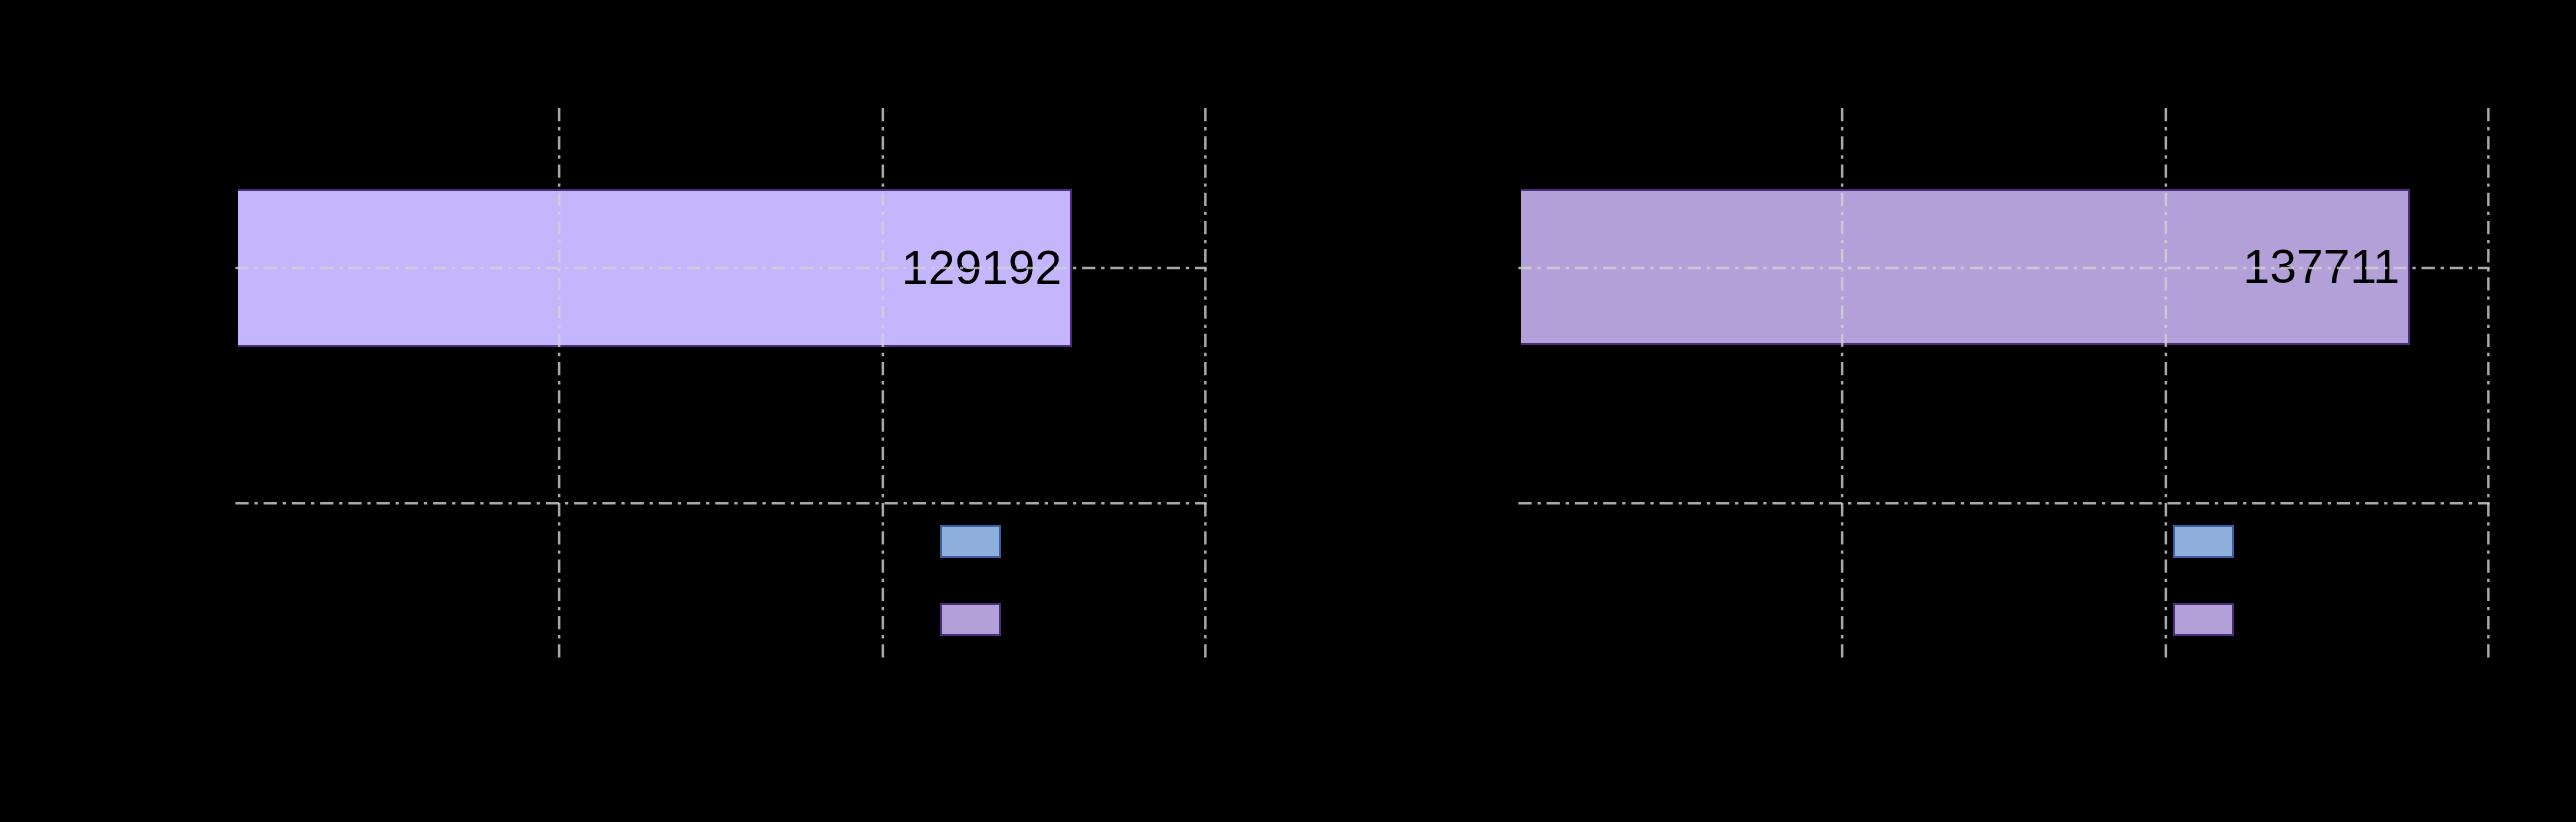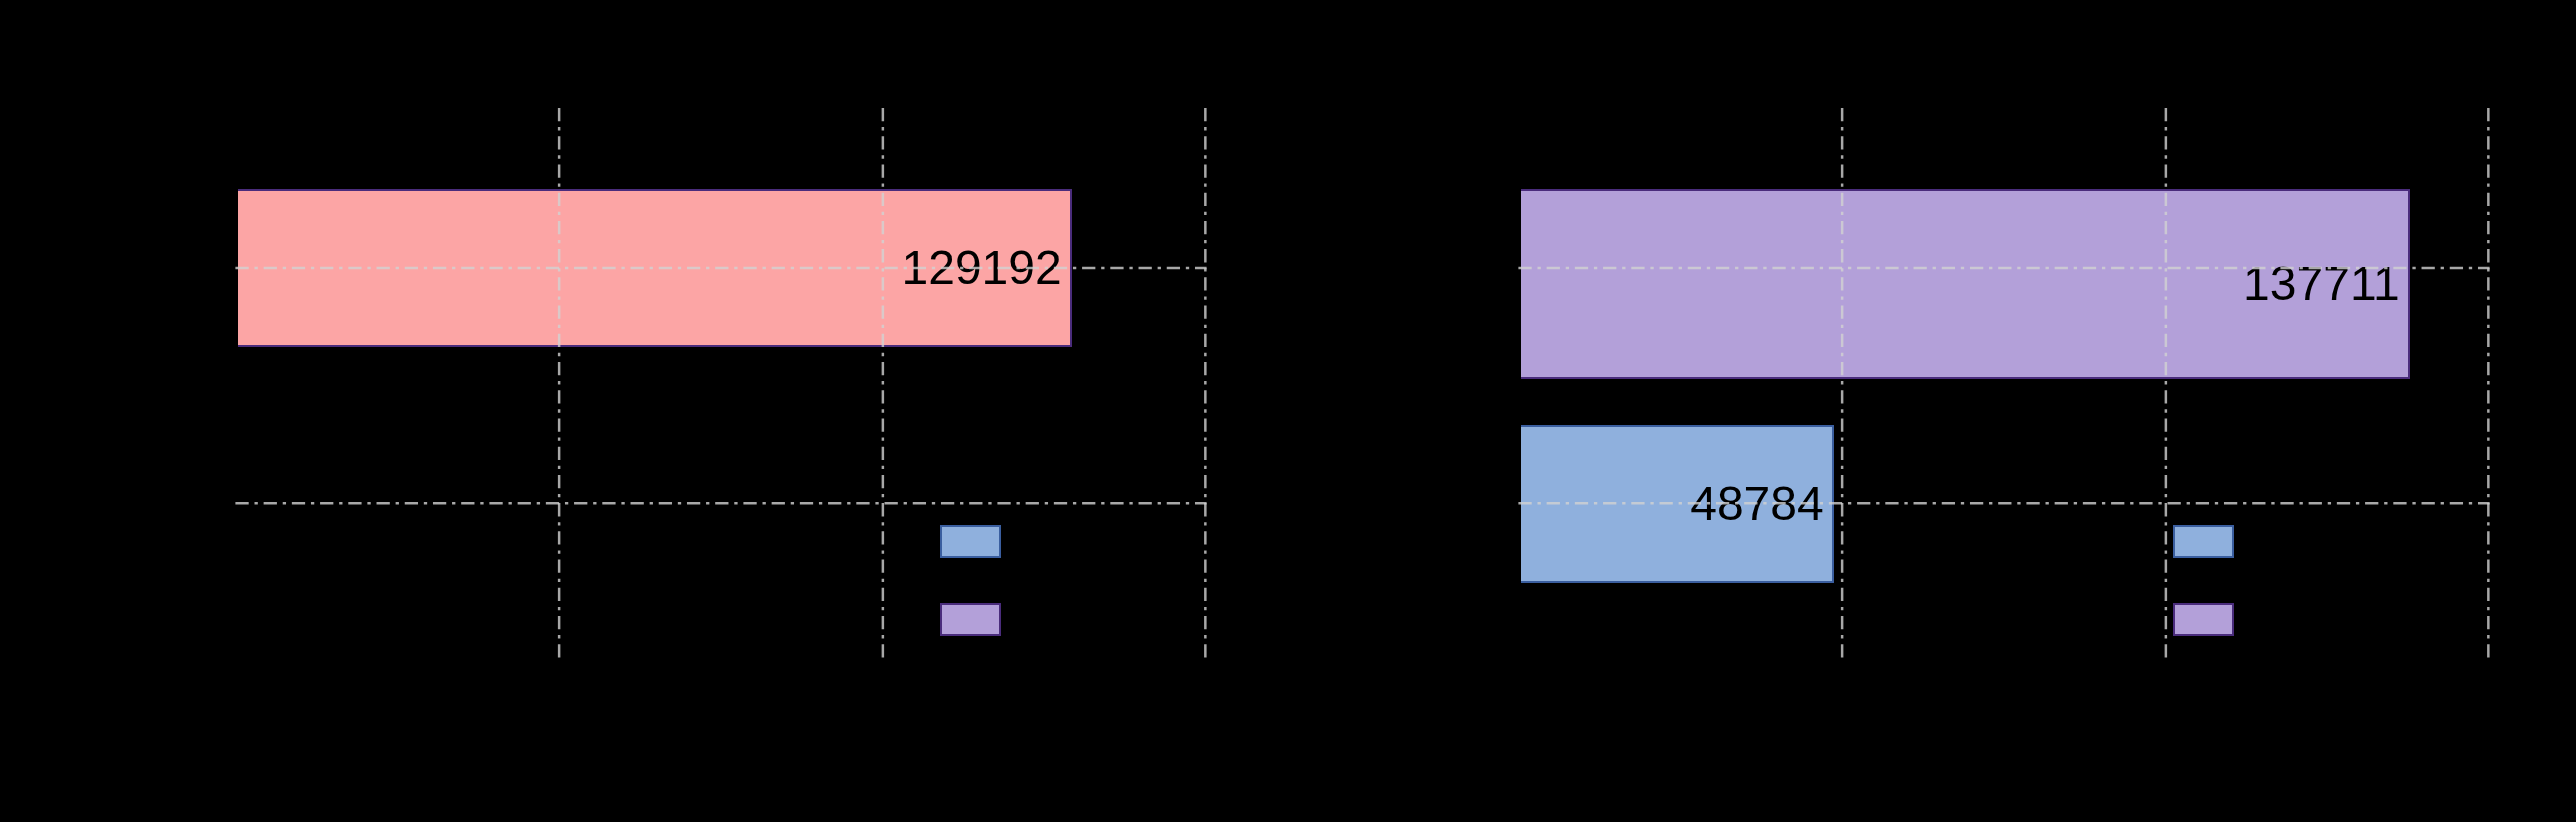--- a/index.html
+++ b/index.html
@@ -62,40 +62,37 @@
     box-sizing: border-box;
     border: 2.5px solid transparent;
     z-index: 5;
   }
 </style>
 </head>
 <body>
 
 <div class="stage">
   <div class="axes left-panel">
-      <div class="bar" style="top: 81px; height: 158px; width: 837px; background: #fca5a5; border-color: rgb(74, 44, 124);">
+      <div class="bar" style="top: 81px; height: 158px; width: 837px; background: #c4b5fd; border-color: rgb(74, 44, 124);">
         <div class="bar-value-label" style="color: rgb(0, 0, 0);">129192</div>
       </div>
       <div class="spine-left"></div>
       <svg class="grid-svg" width="972" height="552" viewBox="0 0 1170 665">
         <line x1="390" y1="0" x2="390" y2="665" stroke="#D2D2D2" stroke-width="3" stroke-dasharray="16 7 4 7" opacity="0.8"></line>
         <line x1="780" y1="0" x2="780" y2="665" stroke="#D2D2D2" stroke-width="3" stroke-dasharray="16 7 4 7" opacity="0.8"></line>
         <line x1="1168.5" y1="0" x2="1168.5" y2="665" stroke="#D2D2D2" stroke-width="3" stroke-dasharray="16 7 4 7" opacity="0.8"></line>
         <line x1="0" y1="192.85" x2="1170" y2="192.85" stroke="#D2D2D2" stroke-width="3" stroke-dasharray="16 7 4 7" opacity="0.8"></line>
         <line x1="0" y1="476.14" x2="1170" y2="476.14" stroke="#D2D2D2" stroke-width="3" stroke-dasharray="16 7 4 7" opacity="0.8"></line>
       </svg>
       <div class="legend-swatch" style="left: 705px; top: 417px; width: 61px; height: 33px; background: rgb(143, 176, 221); border-color: rgb(58, 94, 159);"></div>
       <div class="legend-swatch" style="left: 705px; top: 495px; width: 61px; height: 33px; background: rgb(179, 160, 217); border-color: rgb(74, 44, 124);"></div>
     </div>
   <div class="axes right-panel">
-      <div class="bar" style="top: 81px; height: 190px; width: 892px; background: rgb(179, 160, 217); border-color: rgb(74, 44, 124);">
+      <div class="bar" style="top: 81px; height: 156px; width: 892px; background: rgb(179, 160, 217); border-color: rgb(74, 44, 124);">
         <div class="bar-value-label" style="color: rgb(0, 0, 0);">137711</div>
-      </div>
-      <div class="bar" style="top: 317px; height: 158px; width: 316px; background: rgb(143, 176, 221); border-color: rgb(58, 94, 159);">
-        <div class="bar-value-label" style="color: rgb(0, 0, 0);">48784</div>
       </div>
       <div class="spine-left"></div>
       <svg class="grid-svg" width="972" height="552" viewBox="0 0 1170 665">
         <line x1="390" y1="0" x2="390" y2="665" stroke="#D2D2D2" stroke-width="3" stroke-dasharray="16 7 4 7" opacity="0.8"></line>
         <line x1="780" y1="0" x2="780" y2="665" stroke="#D2D2D2" stroke-width="3" stroke-dasharray="16 7 4 7" opacity="0.8"></line>
         <line x1="1168.5" y1="0" x2="1168.5" y2="665" stroke="#D2D2D2" stroke-width="3" stroke-dasharray="16 7 4 7" opacity="0.8"></line>
         <line x1="0" y1="192.85" x2="1170" y2="192.85" stroke="#D2D2D2" stroke-width="3" stroke-dasharray="16 7 4 7" opacity="0.8"></line>
         <line x1="0" y1="476.14" x2="1170" y2="476.14" stroke="#D2D2D2" stroke-width="3" stroke-dasharray="16 7 4 7" opacity="0.8"></line>
       </svg>
       <div class="legend-swatch" style="left: 655px; top: 417px; width: 61px; height: 33px; background: rgb(143, 176, 221); border-color: rgb(58, 94, 159);"></div>

